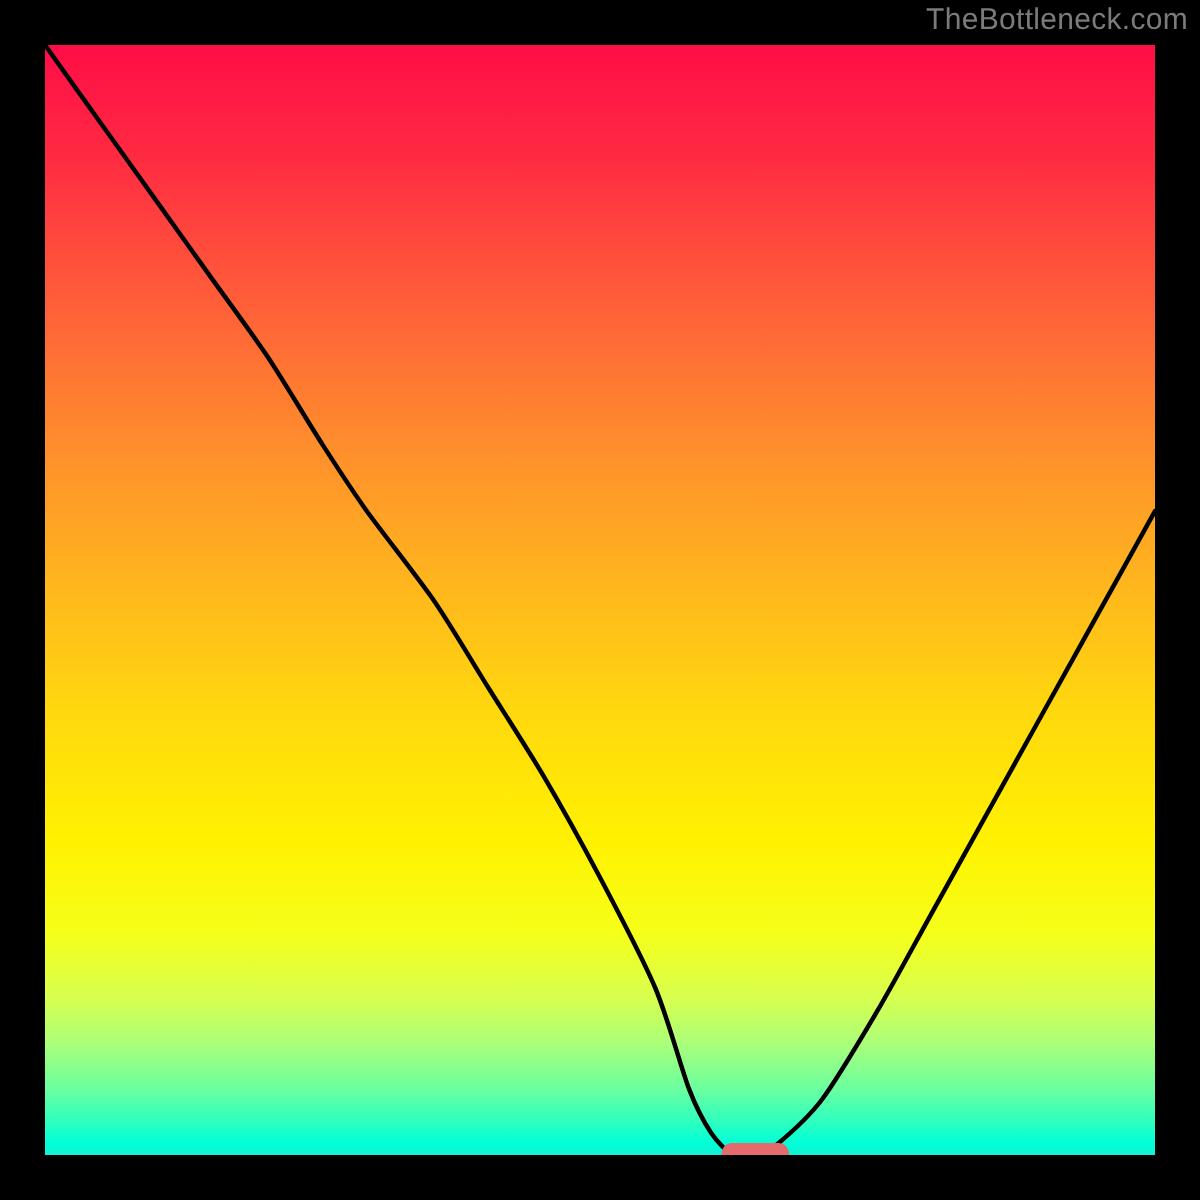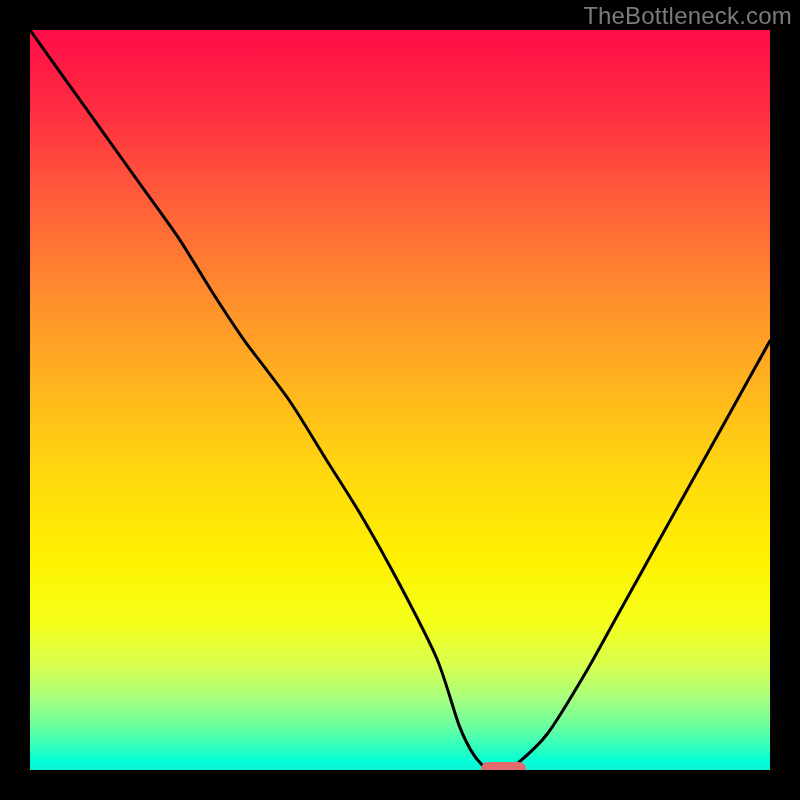--- a/index.html
+++ b/index.html
@@ -15,21 +15,21 @@
     position: relative;
     width: 800px;
     height: 800px;
     background: #000;
   }
   .watermark {
     position: absolute;
     top: 2px;
     right: 8px;
     color: #7b7b7b;
-    font-size: 24px;
+    font-size: 20px;
     font-weight: 500;
     letter-spacing: 0.2px;
     z-index: 10;
   }
   .plot-area {
     position: absolute;
     left: 30px;
     top: 30px;
     width: 740px;
     height: 740px;

